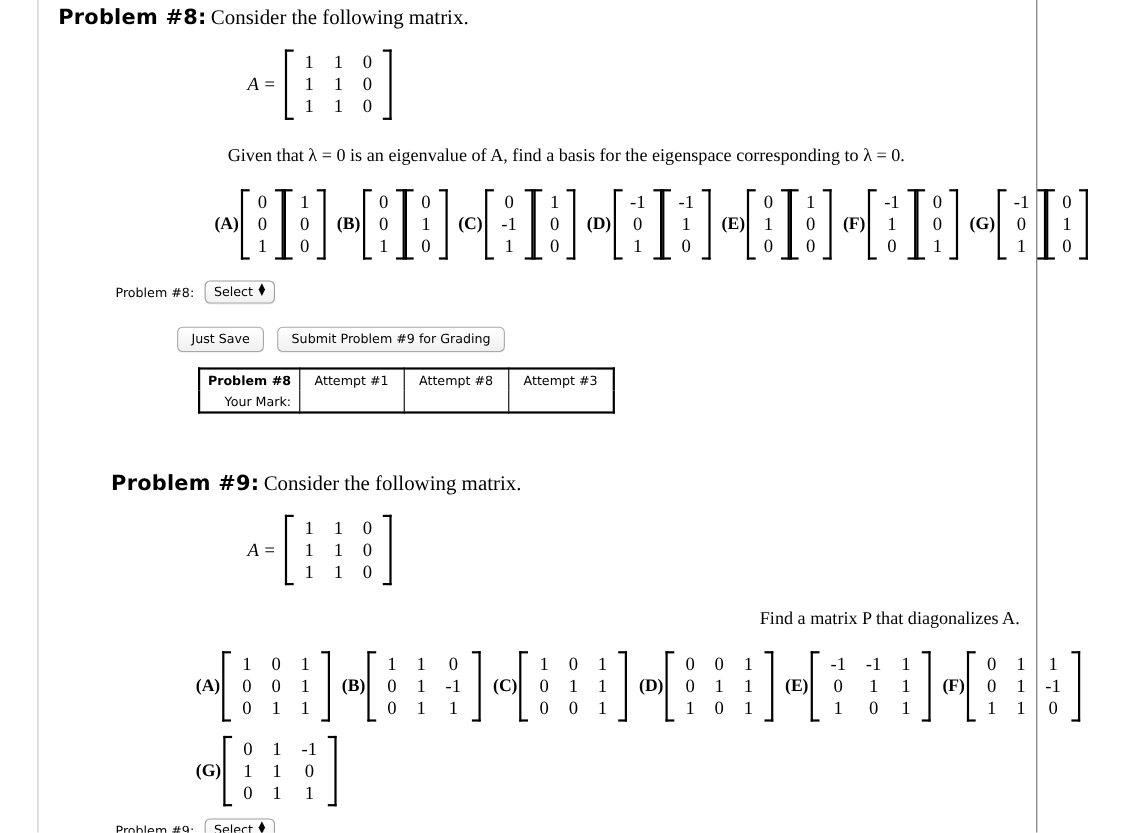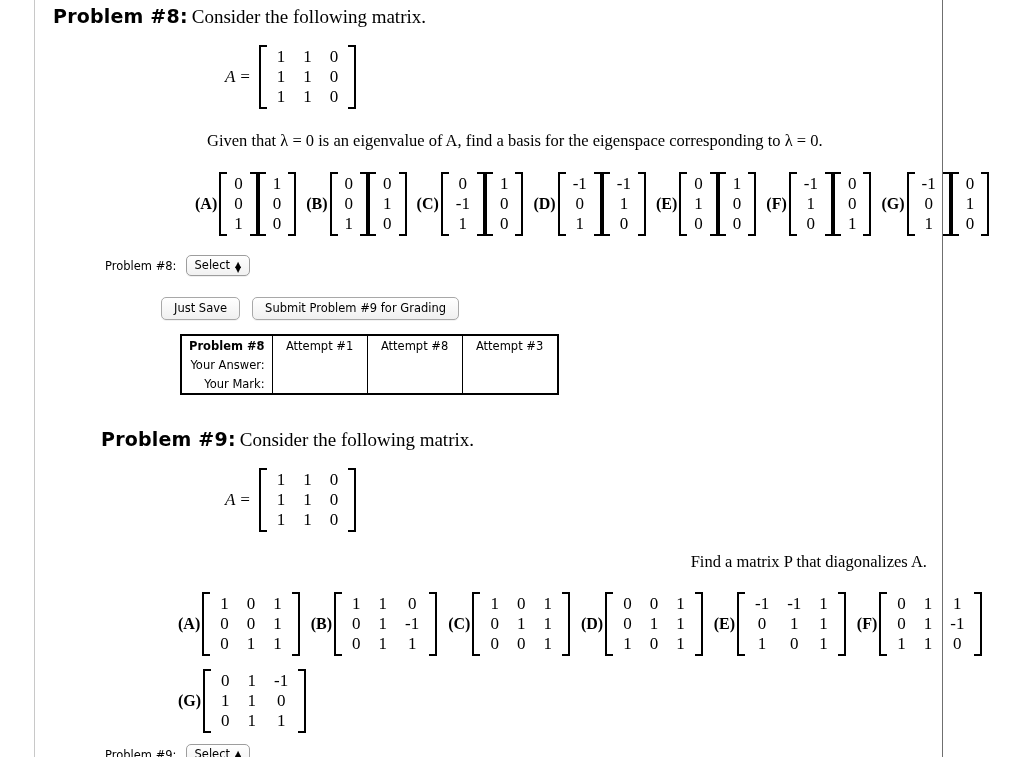--- a/index.html
+++ b/index.html
@@ -125,21 +125,21 @@
     align-items: center;
   }
   .select-row .lbl {
     font-family: "DejaVu Sans", sans-serif;
     font-size: 11.5px;
     color: #000;
     margin-right: 9px;
   }
   .pill-select {
     display: inline-flex;
-    align-items: flex-end;
+    align-items: flex-start;
     justify-content: center;
     gap: 5px;
     border: 1px solid #9d9d9d;
     border-radius: 5px;
     background: linear-gradient(#ffffff, #f1f1f1);
     padding: 2px 8px 3px 8px;
     font-family: "DejaVu Sans", sans-serif;
     font-size: 11.5px;
     color: #000;
     box-shadow: 0 1px 0 rgba(0,0,0,0.06);
@@ -521,26 +521,20 @@
 
     <div class="abs" style="left:145px; top:334px;">
       <table class="attempts">
         <tbody>
             <tr class="r1">
           <td class="corner">Problem #8</td>
           <td class="attempt-head">Attempt #1</td>
           <td class="attempt-head">Attempt #8</td>
           <td class="attempt-head">Attempt #3</td>
         </tr>
-        <tr class="r2">
-          <td class="rowhead">Your Answer:</td>
-          <td class="cell"></td>
-          <td class="cell"></td>
-          <td class="cell"></td>
-        </tr>
         <tr class="r3">
           <td class="rowhead">Your Mark:</td>
           <td class="cell-last"></td>
           <td class="cell-last"></td>
           <td class="cell-last"></td>
         </tr>
       </tbody>
         </table>
     </div>
 

